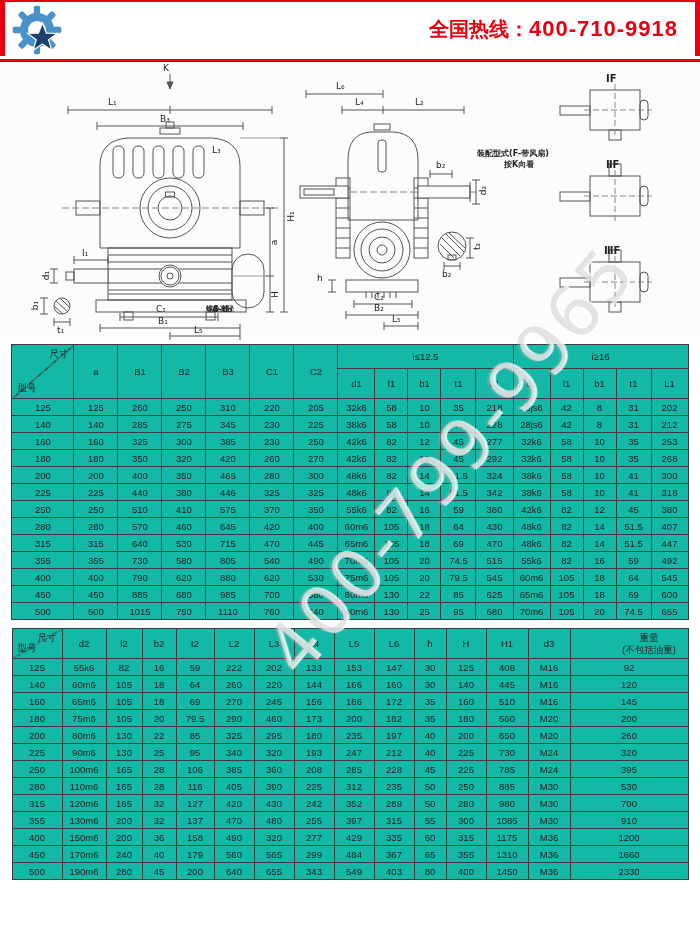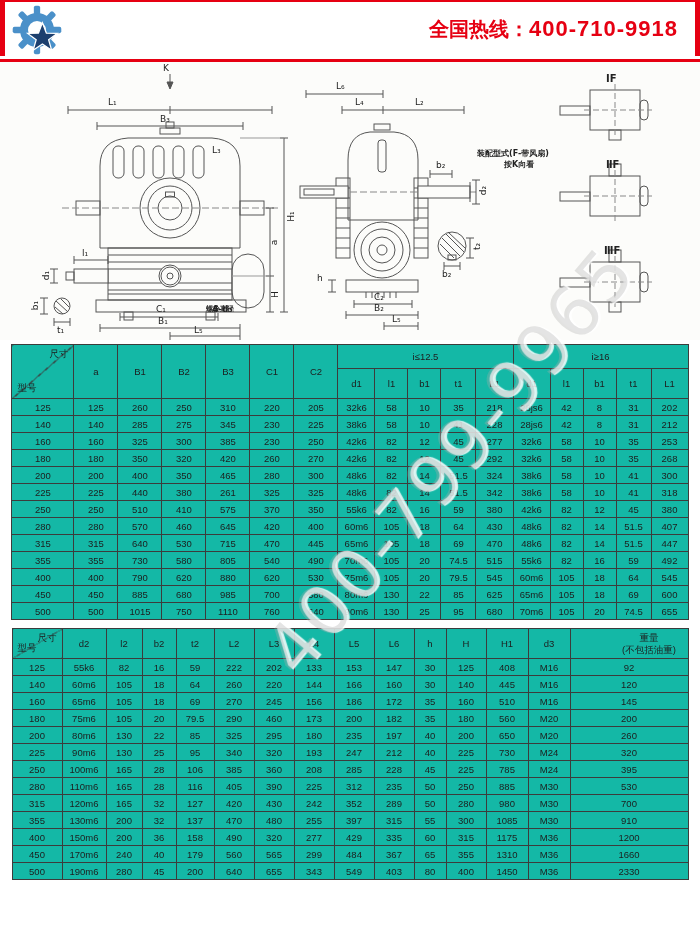--- a/index.html
+++ b/index.html
@@ -427,21 +427,21 @@
           <td>58</td>
           <td>10</td>
           <td>41</td>
           <td>300</td>
         </tr>
         <tr>
           <td>225</td>
           <td>225</td>
           <td>440</td>
           <td>380</td>
-          <td>261</td>
+          <td>446</td>
           <td>325</td>
           <td>325</td>
           <td>48k6</td>
           <td>82</td>
           <td>14</td>
           <td>51.5</td>
           <td>342</td>
           <td>38k6</td>
           <td>58</td>
           <td>10</td>

